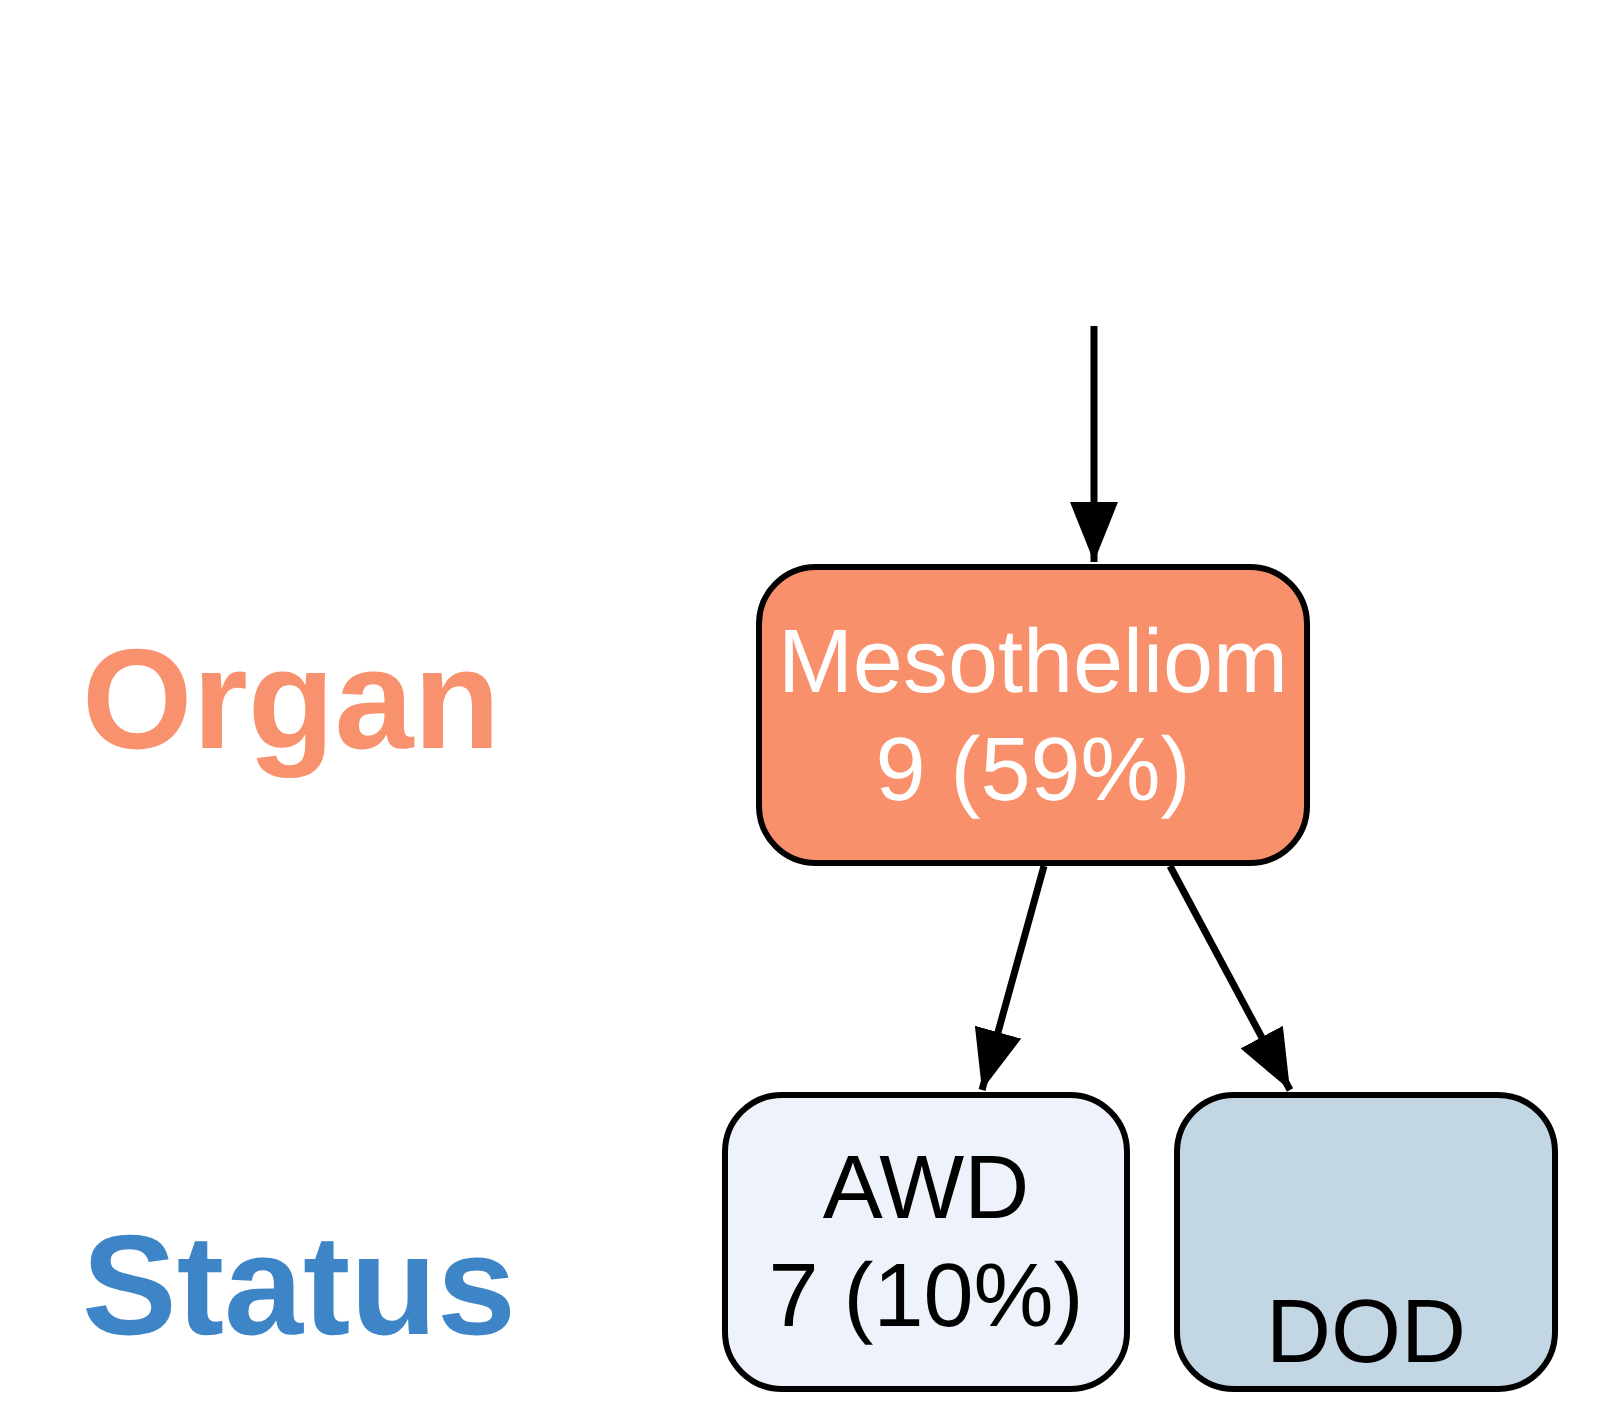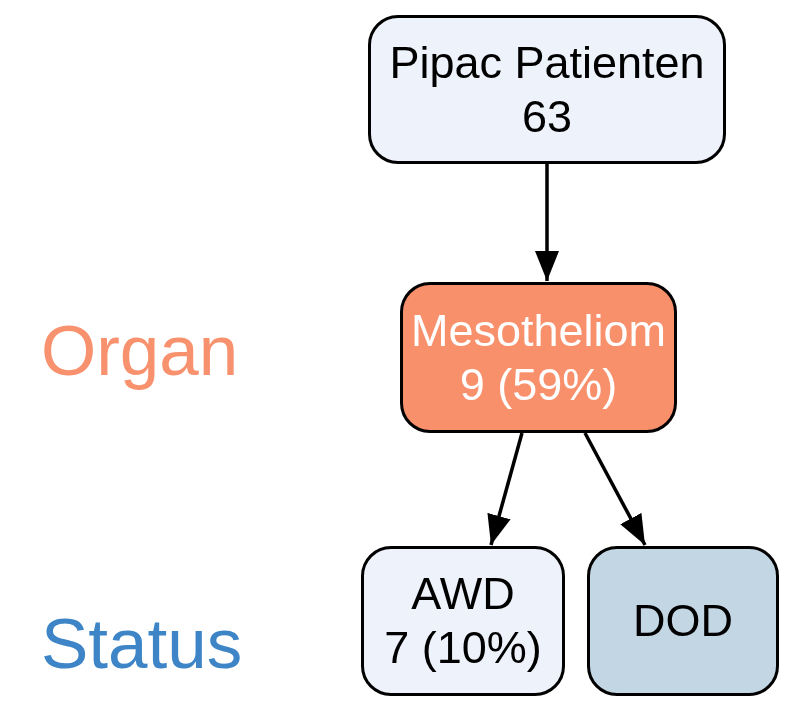--- a/index.html
+++ b/index.html
@@ -31,29 +31,30 @@
     display: flex;
     flex-direction: column;
     justify-content: center;
     align-items: center;
     text-align: center;
     font-size: 45px;
     line-height: 1.2;
     white-space: nowrap;
   }
   .node-root   { left: 368px; top: 15px;  width: 358px; height: 149px; }
-  .node-organ  { left: 400px; top: 282px; width: 277px; height: 151px; border-radius: 30px; }
+  .node-organ  { left: 378px; top: 282px; width: 277px; height: 151px; border-radius: 30px; }
   .node-awd    { left: 361px; top: 546px; width: 204px; height: 150px; }
-  .node-dod    { left: 587px; top: 546px; width: 192px; height: 150px; }
+  .node-dod    { left: 587px; top: 546px; width: 192px; height: 150px; justify-content: flex-end; }
   .row-label {
     position: absolute;
     left: 41px;
     font-size: 71px;
     line-height: 1;
     white-space: nowrap;
+    font-weight: bold;
   }
   .row-label-organ  { top: 315px; }
   .row-label-status { top: 580px; margin-top: 28px; }
 </style>
 </head>
 <body>
 
 <div class="canvas">
 
   <svg class="edges" viewBox="0 0 800 711" xmlns="http://www.w3.org/2000/svg">
@@ -64,24 +65,20 @@
     </defs>
     <line x1="547" y1="163" x2="547" y2="281" stroke-width="3.5" marker-end="url(#arrowhead)" style="stroke: rgb(0, 0, 0);"></line>
     <line x1="522" y1="433" x2="491" y2="545" stroke-width="3.5" marker-end="url(#arrowhead)" style="stroke: rgb(0, 0, 0);"></line>
     <line x1="585" y1="433" x2="645" y2="545" stroke-width="3.5" marker-end="url(#arrowhead)" style="stroke: rgb(0, 0, 0);"></line>
   </svg>
 
   <div class="row-label row-label-organ" style="color: rgb(248, 145, 110);">Organ</div>
 
   <div class="row-label row-label-status" style="color: rgb(61, 133, 198);">Status</div>
 
-  <div class="node node-root" style="background-color: rgb(237, 242, 251); color: rgb(0, 0, 0);">
-    <div>Pipac Patienten</div>
-    <div>63</div>
-  </div>
 
   <div class="node node-organ" style="background-color: rgb(248, 144, 108); color: rgb(255, 255, 255);">
     <div>Mesotheliom</div>
     <div>9 (59%)</div>
   </div>
 
   <div class="node node-awd" style="background-color: rgb(237, 242, 251); color: rgb(0, 0, 0);">
     <div>AWD</div>
     <div>7 (10%)</div>
   </div>

